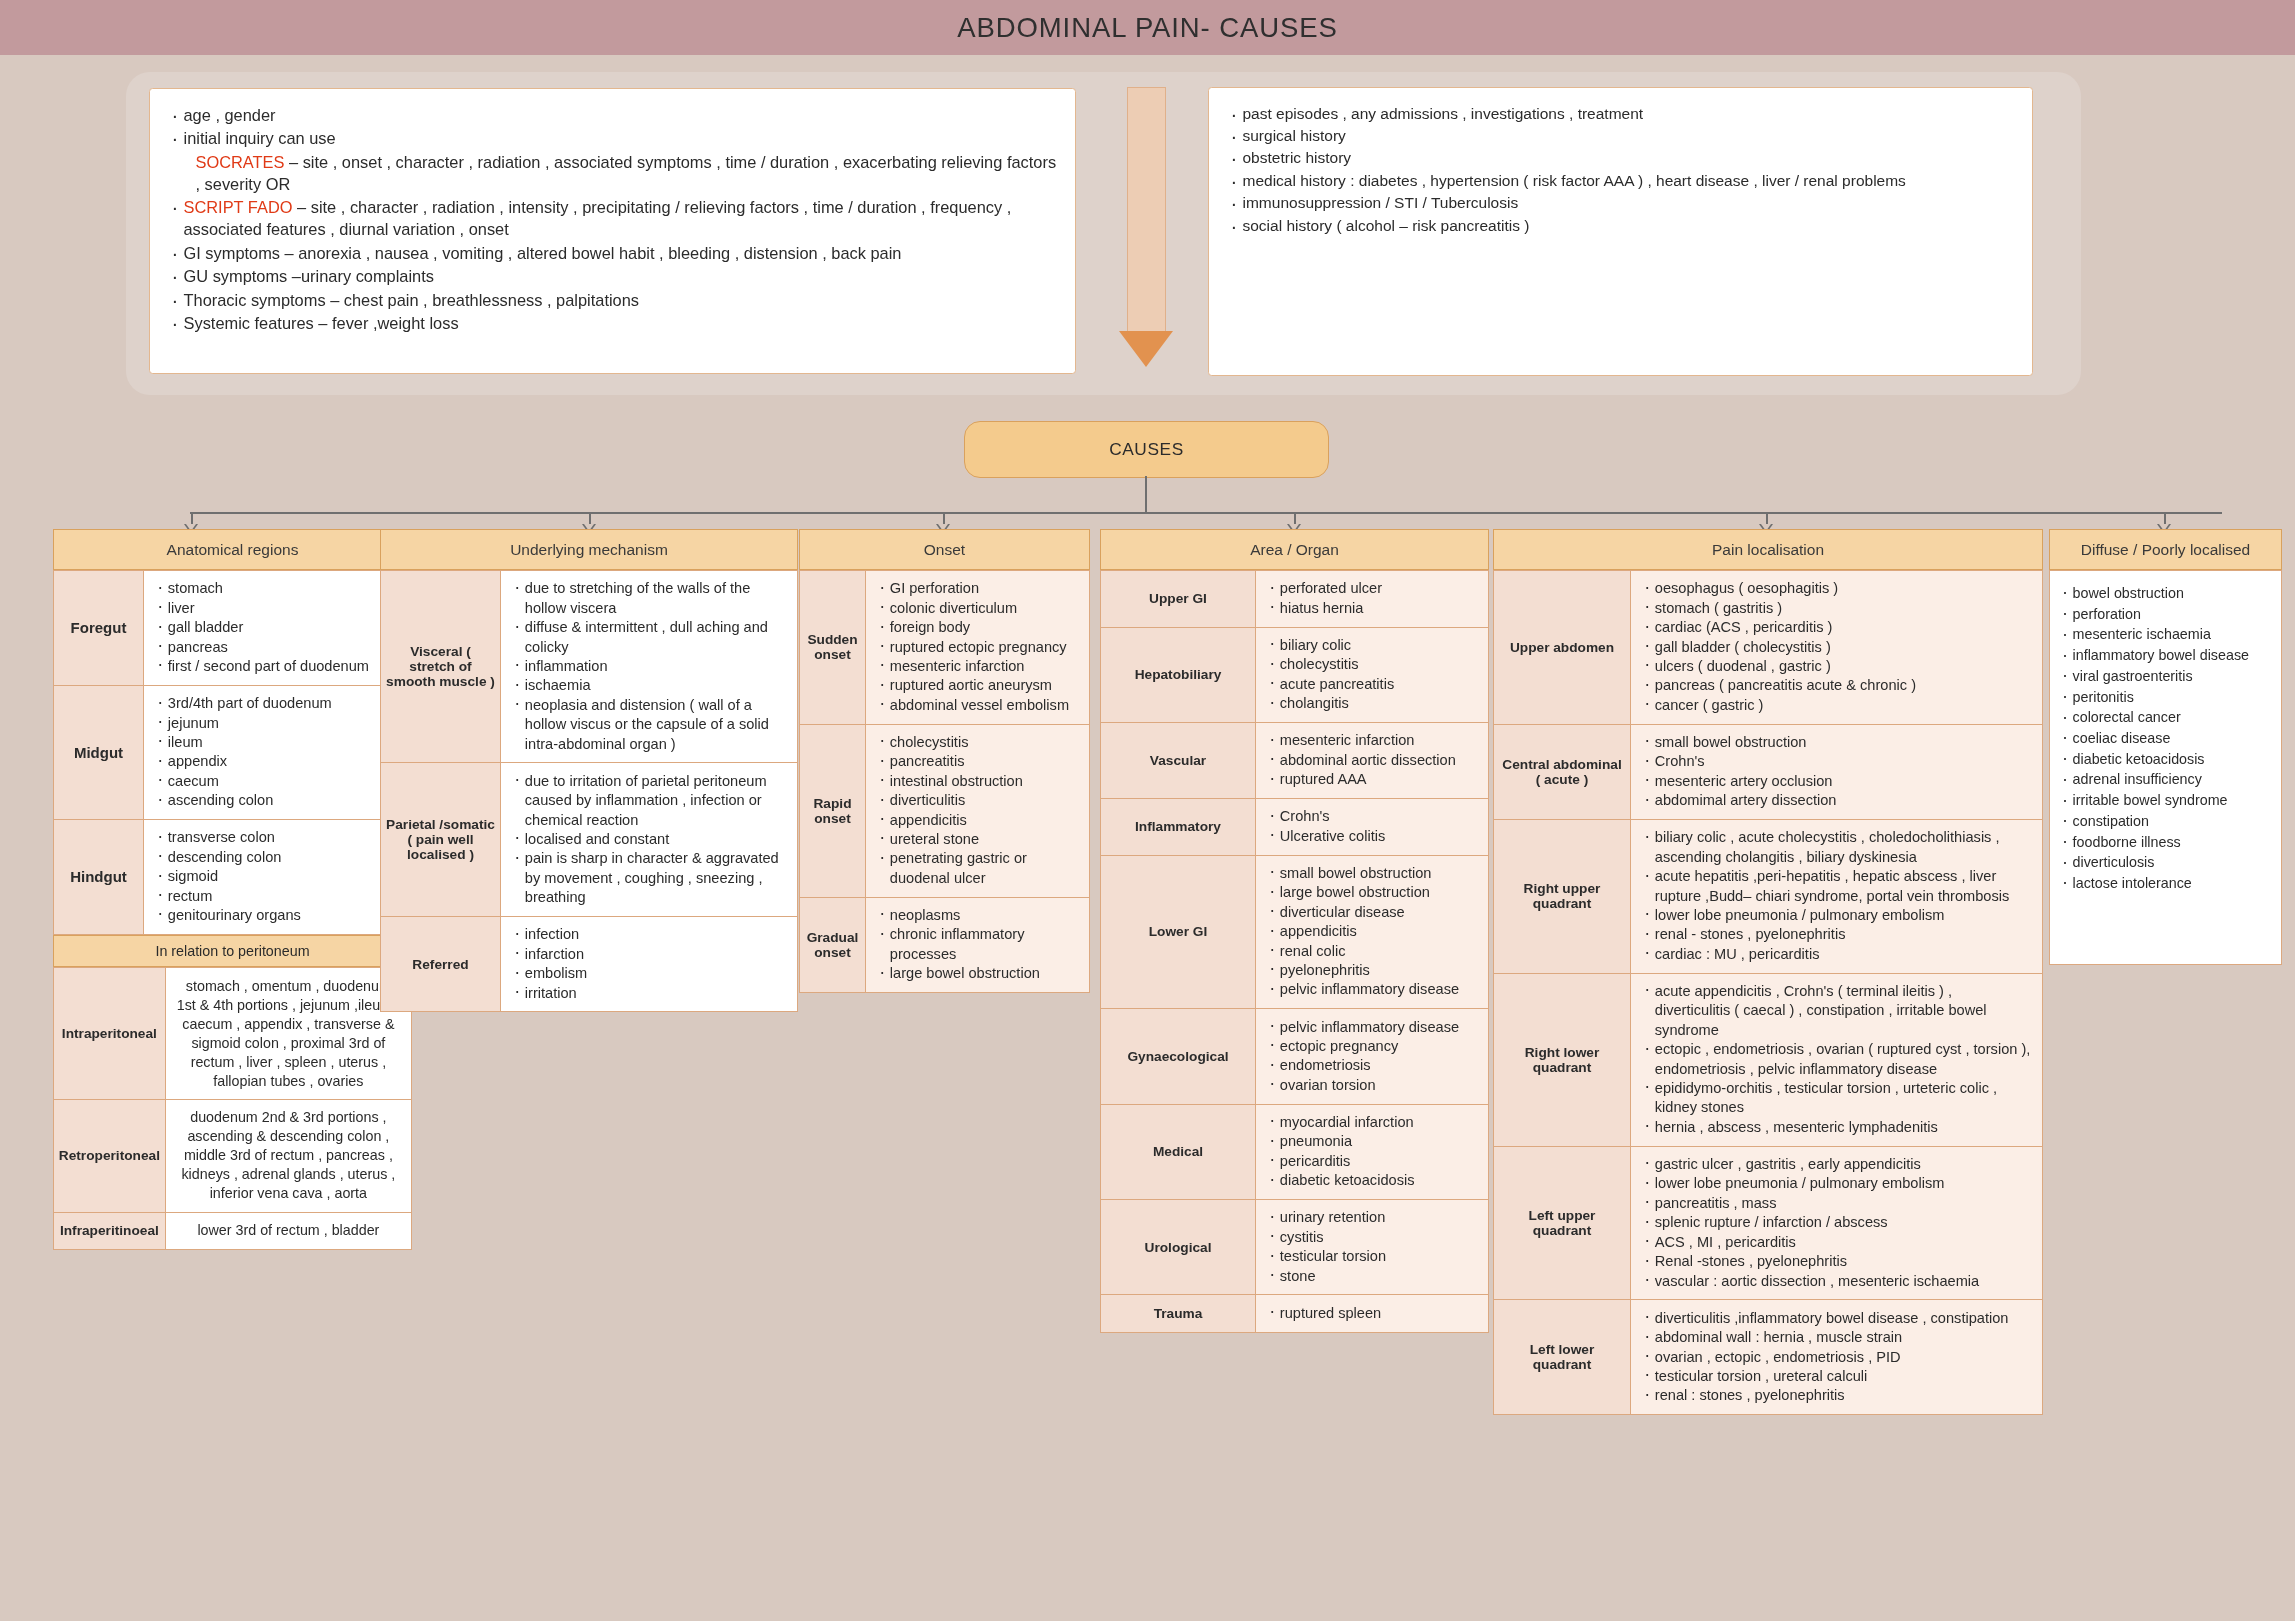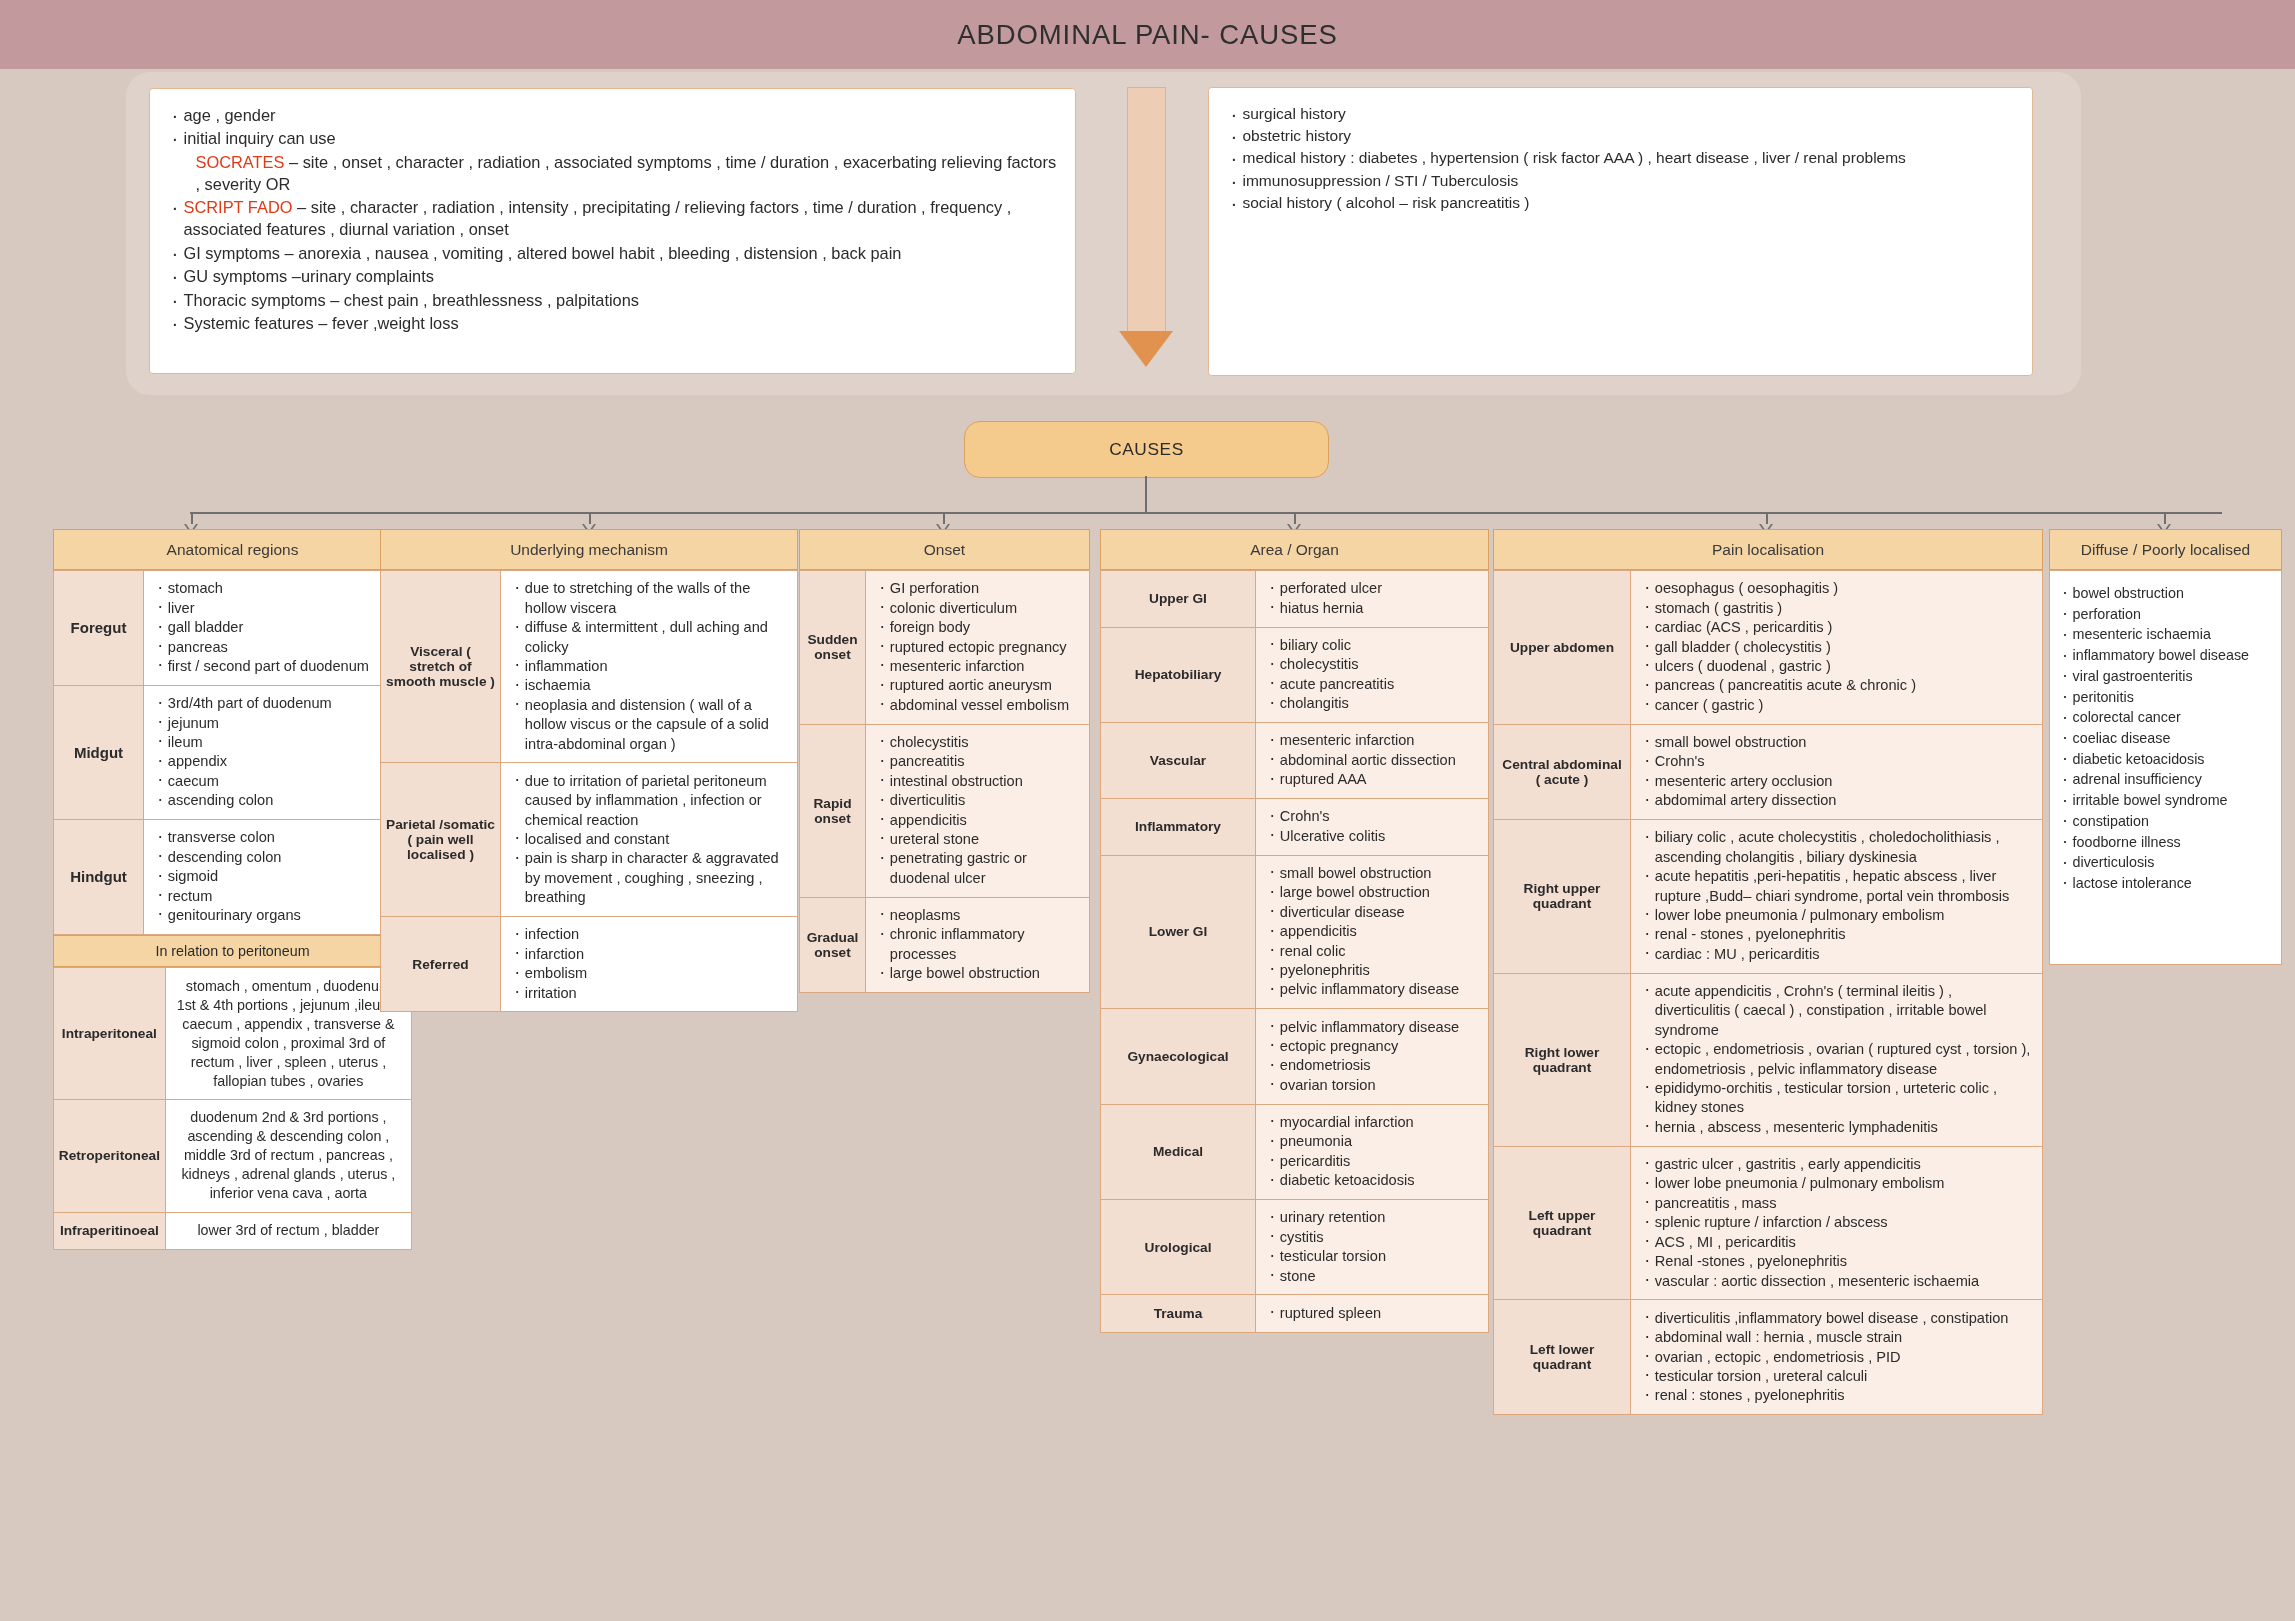--- a/index.html
+++ b/index.html
@@ -6,21 +6,21 @@
   body {
     width:2295px; height:1621px;
     background:#d8c9c0;
     font-family:"Liberation Sans", sans-serif;
     color:#2b2b2b;
     position:relative;
     overflow:hidden;
   }
   
   .title-bar{
-    position:absolute; left:0; top:0; width:2295px; height:69px;
+    position:absolute; left:0; top:0; width:2295px; height:55px;
     background:#c29a9d;
     display:flex; align-items:center; justify-content:center;
   }
   .title-bar .t{
     font-size:27.5px; letter-spacing:0.9px; color:#2f2f2f; font-weight:400;
   }
 
   
   .hist-wrap{
     position:absolute; left:126px; top:72px; width:1955px; height:323px;
@@ -154,20 +154,21 @@
     </ul>
 </div>
 
 <div class="big-arrow">
   <div class="shaft"></div>
     <div class="head"></div>
 </div>
 
 <div class="hist-box hist-right">
   <ul id="hist-right-list">
+      <li>past episodes , any admissions , investigations , treatment</li>
       <li>surgical history</li>
       <li>obstetric history</li>
       <li>medical history : diabetes , hypertension ( risk factor AAA )  , heart disease , liver / renal problems</li>
       <li>immunosuppression / STI / Tuberculosis</li>
       <li>social history ( alcohol – risk pancreatitis )</li>
     </ul>
 </div>
 
 <div class="causes">
   <span>CAUSES</span>

